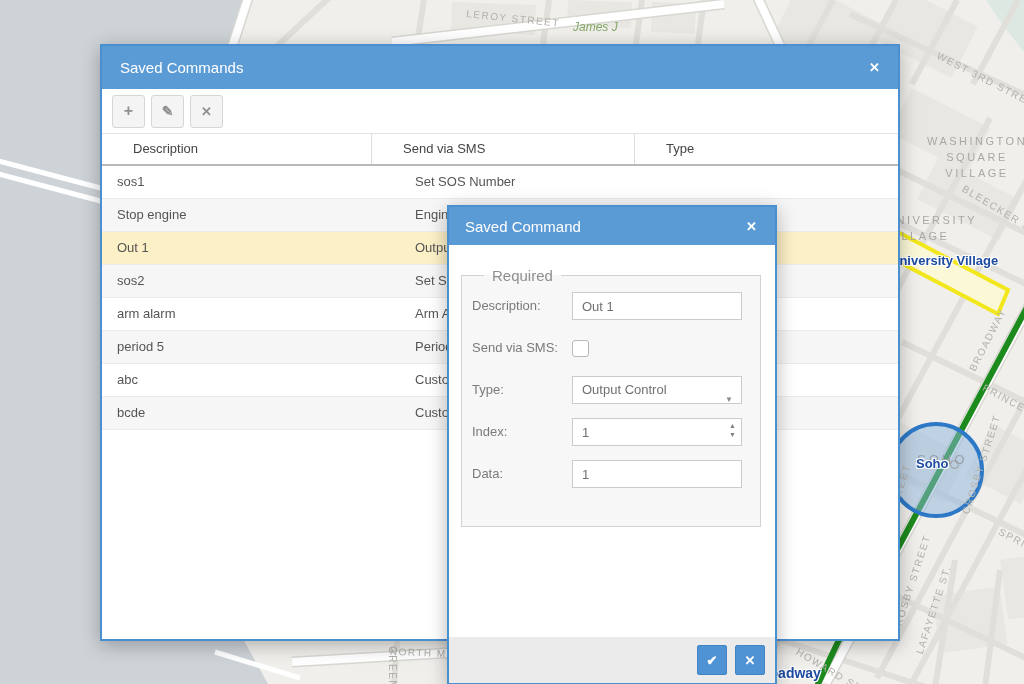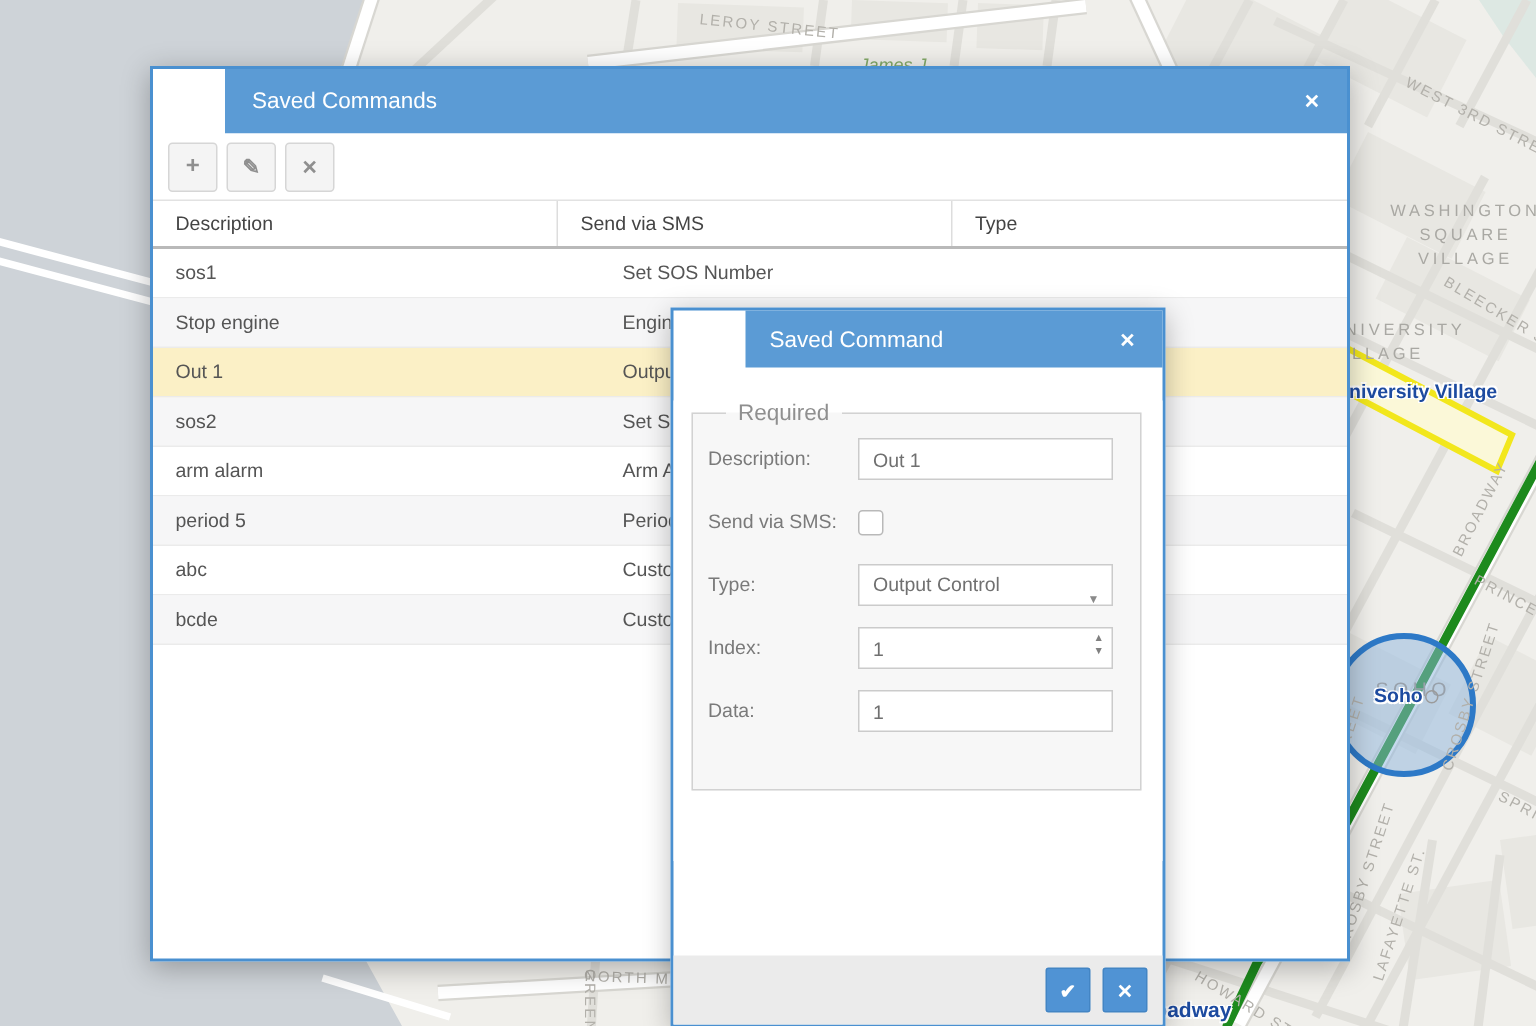--- a/index.html
+++ b/index.html
@@ -18,35 +18,35 @@
             text-shadow:-1px -1px 0 #fff,1px -1px 0 #fff,-1px 1px 0 #fff,1px 1px 0 #fff; }
   .ml.park { color:#83a968; font-style:italic; font-size:12px; letter-spacing:0; }
   .ml.soho-bg { font-size:13px; letter-spacing:3px; color:#98a1ab; }
   .poi-ring { position:absolute; width:9px; height:9px; border:1.5px solid #9b9b9b;
               border-radius:50%; background:transparent; }
 
   
   .dialog { position:absolute; background:#fff; border:2px solid #4a90d0;
             box-shadow:0 4px 18px rgba(0,0,0,.28); }
   .titlebar { height:43px; background:#5b9bd5; color:#fff; display:flex;
-              align-items:center; padding:0 14px 0 18px; font-size:15px;margin-left:48px; }
+              align-items:center; padding:0 14px 0 18px; font-size:15px; }
   .titlebar .title { flex:1; }
   .close-btn { color:#fff; font-size:13px; font-weight:bold; cursor:pointer;
                padding:2px 4px; }
 
   
   #dlg-commands { left:100px; top:44px; width:800px; height:597px; }
   .toolbar { height:45px; padding:6px 10px; border-bottom:1px solid #e2e2e2;
              display:flex; gap:6px; align-items:center; background:#fff; }
   .tool-btn { width:33px; height:33px; background:#f4f4f4; border:1px solid #d6d6d6;
               border-radius:3px; color:#8f8f8f; font-size:16px; font-weight:bold;
               display:flex; align-items:center; justify-content:center; cursor:pointer; }
   .thead { display:grid; grid-template-columns:270px 263px 1fr; height:32px;
            line-height:30px; border-bottom:2px solid #b9b9b9; color:#444; font-size:13px; }
-  .thead .th { padding-left:15px; border-right:1px solid #ddd; overflow:hidden; white-space:nowrap; }
+  .thead .th { padding-left:31px; border-right:1px solid #ddd; overflow:hidden; white-space:nowrap; }
   .thead .th:last-child { border-right:none; }
   .trow { display:grid; grid-template-columns:270px 263px 1fr; height:33px;
           line-height:32px; border-bottom:1px solid #ebebeb; color:#555; font-size:13px;
           background:#fff; cursor:pointer;gap:28px; }
   .trow.even { background:#f6f6f7; }
   .trow.selected { background:#fbf0c6; }
   .trow .td { padding-left:15px; overflow:hidden; white-space:nowrap; }
 
   
   #dlg-form { left:447px; top:205px; width:330px; height:480px; }
@@ -153,21 +153,21 @@
     </g>
 
     <polygon points="894,230 1008,290 998,314 884,254" fill="#fbf8d8" stroke="#f2e71c" stroke-width="4"></polygon>
 
     <path d="M 1033,296 L 948,455 L 898,548 L 838,642 L 818,684" stroke="#1d8a1d" stroke-width="6" fill="none" stroke-linecap="round"></path>
 
     <circle cx="936" cy="470" r="46" fill="rgba(141,181,221,0.5)" stroke="#2d79c7" stroke-width="4"></circle>
   </svg>
 
   <div class="ml" style="left:467px;top:8px;transform:rotate(6deg);">LEROY STREET</div>
-  <div class="ml park" style="left:573px;top:36px;">James J</div>
+  <div class="ml park" style="left:573px;top:20px;">James J</div>
   <div class="ml" style="left:940px;top:50px;transform:rotate(27deg);">WEST 3RD STREET</div>
   <div class="ml area" style="left:922px;top:133px;">WASHINGTON
 SQUARE
 VILLAGE</div>
   <div class="ml" style="left:966px;top:183px;transform:rotate(31deg);">BLEECKER STREET</div>
   <div class="ml area area-left" style="left:886px;top:212px;">UNIVERSITY
 VILLAGE</div>
   <div class="ml poi" style="left:890px;top:253px;">University Village</div>
   <div class="ml" style="left:967px;top:368px;transform:rotate(-63deg);">BROADWAY</div>
   <div class="ml" style="left:986px;top:382px;transform:rotate(28deg);">PRINCE ST</div>

